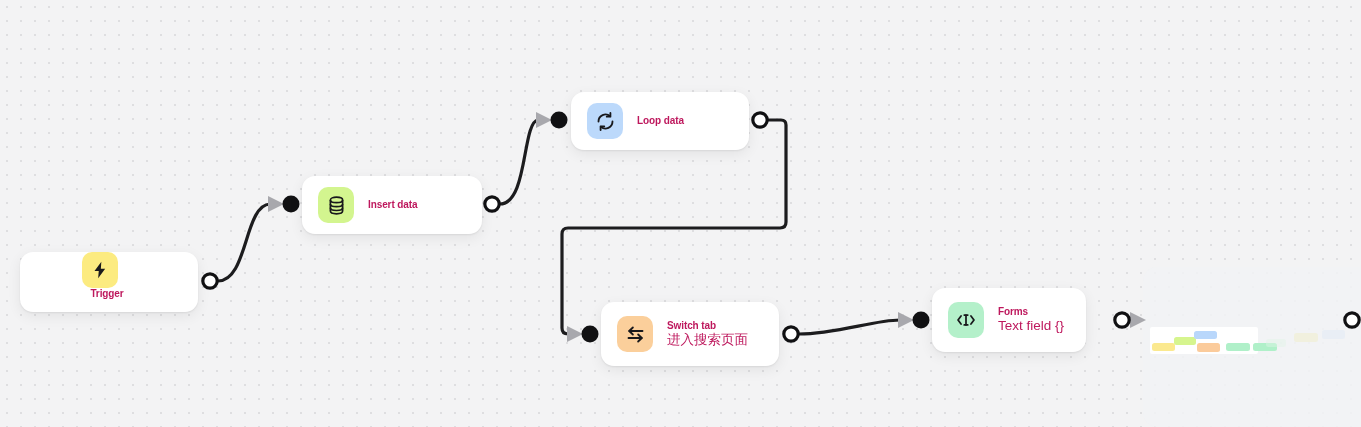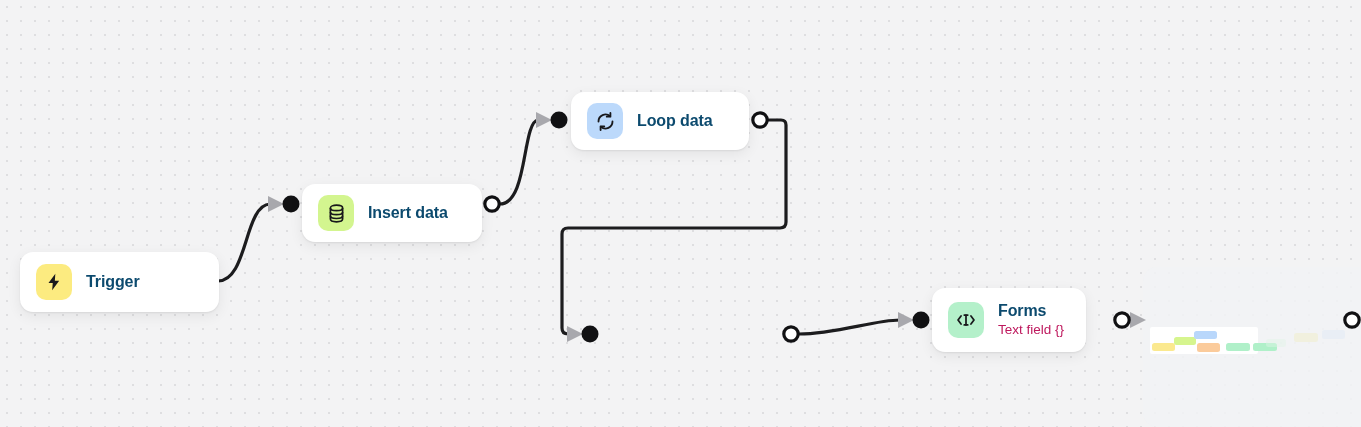--- a/index.html
+++ b/index.html
@@ -74,37 +74,37 @@
     justify-content: center;
     margin-right: 14px;
   }
   .node-text {
     display: flex;
     flex-direction: column;
     justify-content: center;
     line-height: 1.18;
   }
   .node-title {
-    font-size: 16px;
+    font-size: 10px;
     font-weight: 700;
-    color: #0c4a6e;
+    color: #be185d;
     letter-spacing: -0.1px;
     white-space: nowrap;
   }
   .node-sub {
     font-size: 13.5px;
     font-weight: 400;
     color: #be185d;
     white-space: nowrap;
     margin-top: 1px;
   }
 
   
   #node-trigger    { left: 20px;  top: 252px; width: 178px; height: 60px; }
-  #node-insert     { left: 302px; top: 176px; width: 180px; height: 58px; margin-top: 8px; }
+  #node-insert     { left: 302px; top: 176px; width: 180px; height: 58px; }
   #node-loop       { left: 571px; top: 92px;  width: 178px; height: 58px; }
   #node-switch     { left: 601px; top: 302px; width: 178px; height: 64px; }
   #node-forms      { left: 932px; top: 288px; width: 178px; height: 64px; }
 
   
   #group-panel {
     position: absolute;
     left: 1143px;
     top: 267px;
     width: 260px;
@@ -169,21 +169,21 @@
         <circle cx="492" cy="204" r="7.2" class="port-open"></circle>
         <circle cx="590" cy="334" r="8.5" class="port-filled" fill="#111113"></circle>
         <circle cx="760" cy="120" r="7.2" class="port-open"></circle>
         <circle cx="921" cy="320" r="8.5" class="port-filled" fill="#111113"></circle>
         <circle cx="791" cy="334" r="7.2" class="port-open"></circle>
         <circle cx="1122" cy="320" r="7.2" class="port-open"></circle>
         <circle cx="1352" cy="320" r="7.2" class="port-open"></circle>
       </g>
   </svg>
 
-  <div class="node" id="node-trigger" style="left: 20px; top: 252px; width: 199px; height: 60px;">
+  <div class="node" id="node-trigger" style="left: 20px; top: 252px; width: 178px; height: 60px; flex-direction: column;">
     <div class="node-icon" style="background:#fceb80">
       <svg width="20" height="20" viewBox="0 0 24 24" aria-hidden="true">
         <path d="M13.6 2 5.4 13.2h5.1L9.8 22l8.4-11.6h-5.2z" fill="#1a1a1c"></path>
       </svg>
     </div>
     <div class="node-text">
       <div class="node-title">Trigger</div>
     </div>
   </div>
 
@@ -208,20 +208,34 @@
         <path d="M4 12a8 8 0 0 1 13.3-6" fill="none" stroke="#18181b" stroke-width="2.1" stroke-linecap="round"></path>
         <path d="M17.6 2.3v4.2h-4.2" fill="none" stroke="#18181b" stroke-width="2.1" stroke-linecap="round" stroke-linejoin="round"></path>
         <path d="M6.4 21.7v-4.2h4.2" fill="none" stroke="#18181b" stroke-width="2.1" stroke-linecap="round" stroke-linejoin="round"></path>
       </svg>
     </div>
     <div class="node-text">
       <div class="node-title">Loop data</div>
     </div>
   </div>
 
+  <div class="node" id="node-switch" style="left: 601px; top: 302px; width: 178px; height: 64px;">
+    <div class="node-icon" style="background:#fbcf9b">
+      <svg width="21" height="21" viewBox="0 0 24 24" aria-hidden="true">
+        <path d="M20 8H5" fill="none" stroke="#18181b" stroke-width="2.1" stroke-linecap="round"></path>
+        <path d="M9 4 4.8 8 9 12" fill="none" stroke="#18181b" stroke-width="2.1" stroke-linecap="round" stroke-linejoin="round"></path>
+        <path d="M4 16h15" fill="none" stroke="#18181b" stroke-width="2.1" stroke-linecap="round"></path>
+        <path d="M15 12l4.2 4-4.2 4" fill="none" stroke="#18181b" stroke-width="2.1" stroke-linecap="round" stroke-linejoin="round"></path>
+      </svg>
+    </div>
+    <div class="node-text">
+      <div class="node-title">Switch tab</div>
+      <div class="node-sub">进入搜索页面</div>
+    </div>
+  </div>
 
   <div class="node" id="node-forms" style="left: 932px; top: 288px; width: 154px; height: 64px;">
     <div class="node-icon" style="background:#b4f0ca">
       <svg width="22" height="22" viewBox="0 0 24 24" aria-hidden="true">
         <path d="M6.6 7.6 3.3 12l3.3 4.4" fill="none" stroke="#18181b" stroke-width="1.9" stroke-linecap="round" stroke-linejoin="round"></path>
         <path d="M17.4 7.6 20.7 12l-3.3 4.4" fill="none" stroke="#18181b" stroke-width="1.9" stroke-linecap="round" stroke-linejoin="round"></path>
         <path d="M12 6.6v10.8" fill="none" stroke="#18181b" stroke-width="1.9" stroke-linecap="round"></path>
         <path d="M10.1 6.6h3.8" fill="none" stroke="#18181b" stroke-width="1.9" stroke-linecap="round"></path>
         <path d="M10.1 17.4h3.8" fill="none" stroke="#18181b" stroke-width="1.9" stroke-linecap="round"></path>
       </svg>

